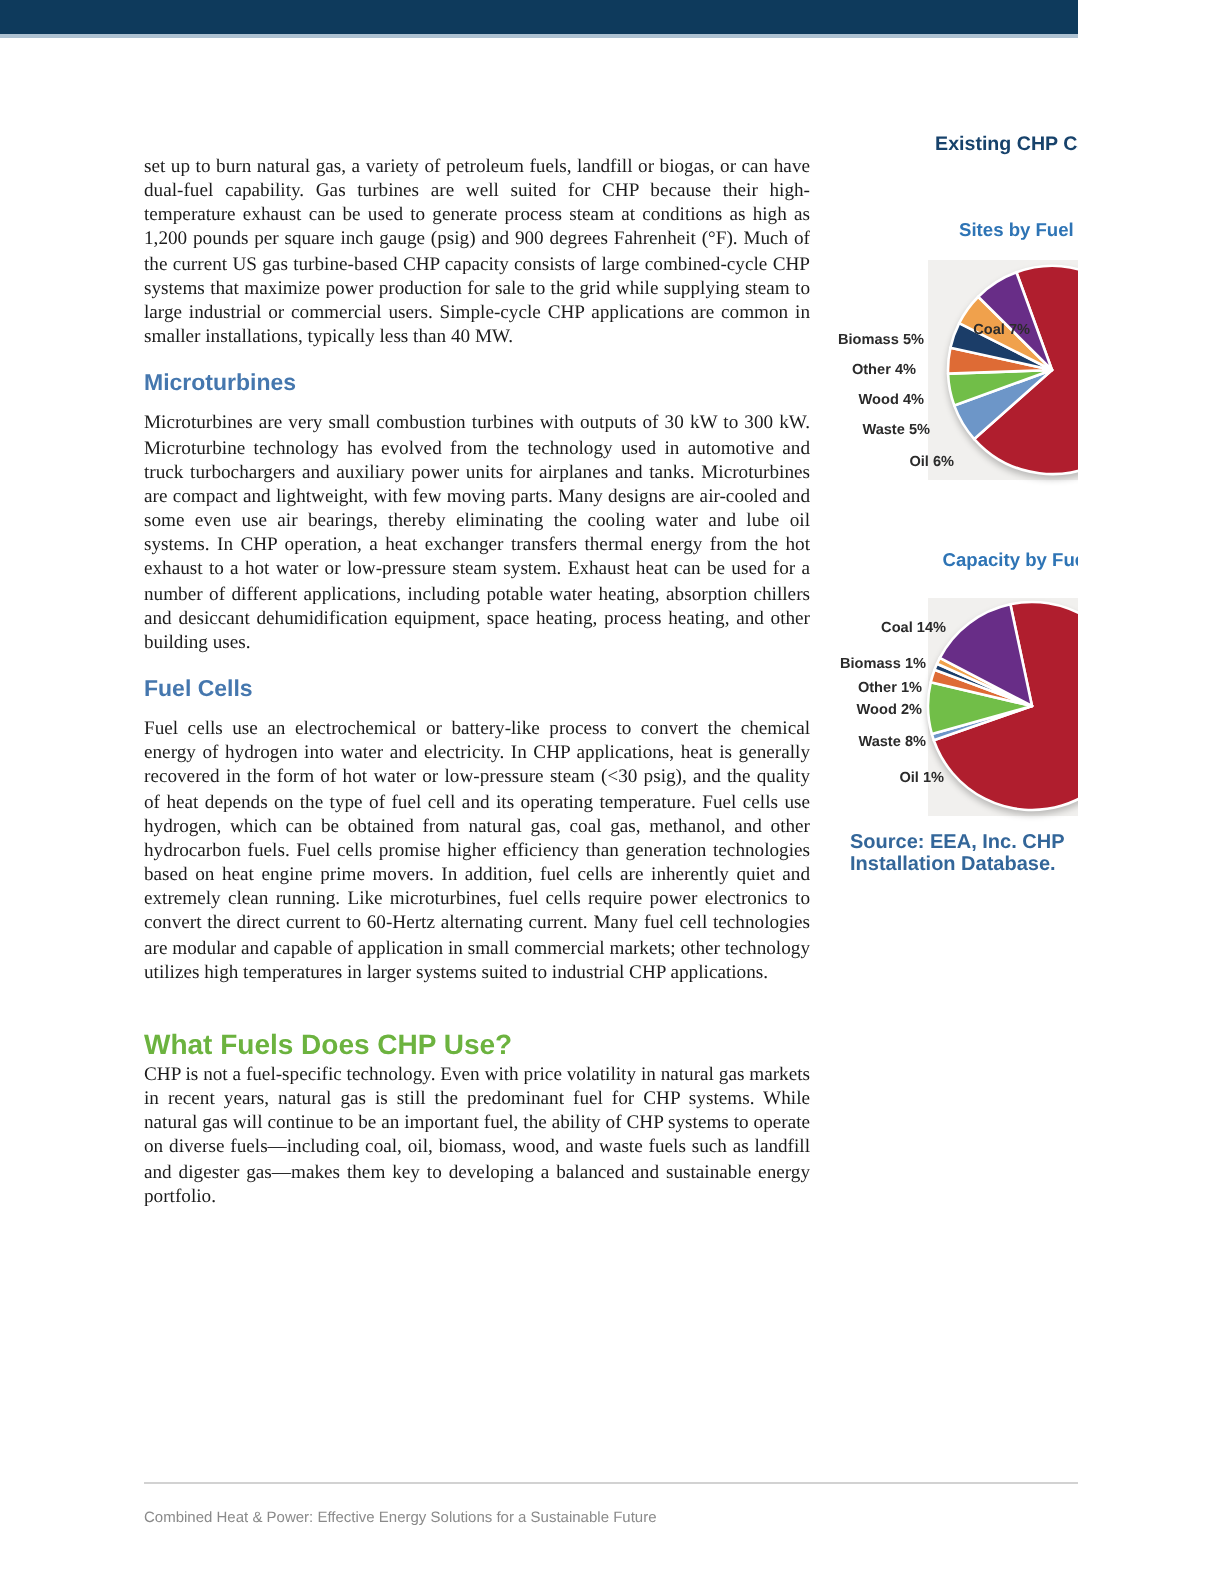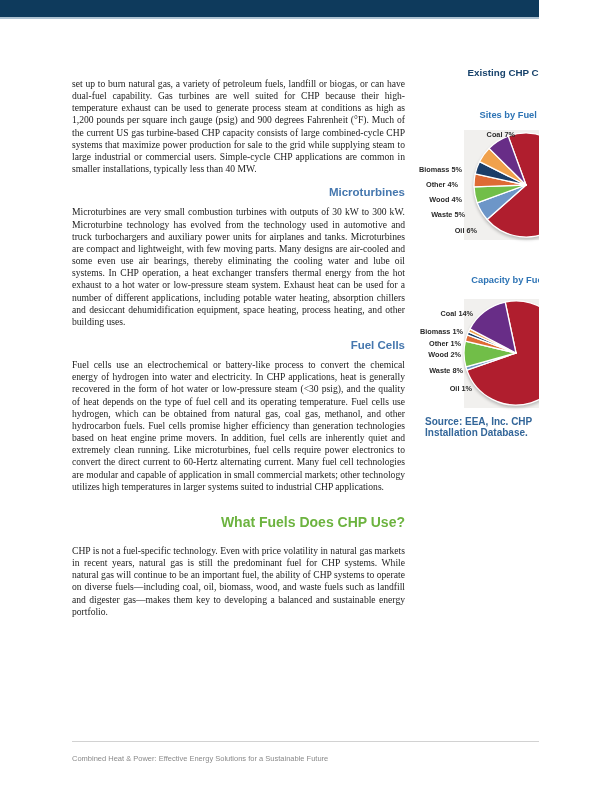--- a/index.html
+++ b/index.html
@@ -4,41 +4,41 @@
 <style>
   html,body{margin:0;padding:0;background:#ffffff;}
   .page{position:relative;width:539px;height:792px;background:#ffffff;overflow:hidden;
         font-family:"Liberation Serif",serif;}
   .top-band{position:absolute;left:0;top:0;width:612px;height:17px;background:#0E3A5C;
         border-bottom:2px solid #AEC2D2;}
   
   .main-text{position:absolute;left:72px;top:78px;width:333px;color:#1c1c1c;
         font-size:9.6px;line-height:12.15px;text-align:justify;}
   .main-text p{margin:0;}
-  .h-sec{font-family:"Liberation Sans",sans-serif;font-weight:bold;text-align:right;}
+  .h-sec{font-family:"Liberation Sans",sans-serif;font-weight:bold;text-align:left;}
   .h-blue{color:#4577AE;font-size:11.5px;margin:11px 0 8px 0;}
-  .h-green{color:#6CB33F;font-size:14px;margin:23px 0 17px 0;}
+  .h-green{color:#6CB33F;font-size:14px;margin:23px 0 4px 0;}
   
   .sb-title{position:absolute;left:450px;top:67px;width:140px;text-align:center;
         font-family:"Liberation Sans",sans-serif;font-weight:bold;font-size:9.8px;color:#17426B;}
   .chart-title{position:absolute;left:450px;width:140px;text-align:center;
         font-family:"Liberation Sans",sans-serif;font-weight:bold;font-size:9.3px;color:#2E74B5;}
   .ct-1{top:110px;} .ct-2{top:275px;}
   .panel{position:absolute;width:125px;background:#F1F0EE;}
   .panel-1{left:464px;top:130px;height:110px;}
   .panel-2{left:464px;top:299px;height:109px;}
   .pie-svg{position:absolute;width:106px;height:106px;filter:drop-shadow(0 2px 1.5px rgba(0,0,0,0.22));}
   .pie-1{left:473px;top:132px;} .pie-2{left:463px;top:300px;}
   .pie-lbl{position:absolute;width:72px;text-align:right;font-family:"Liberation Sans",sans-serif;
         font-weight:bold;font-size:7.3px;color:#2b2b2b;white-space:nowrap;}
   .center-lbl{position:absolute;width:40px;color:#ffffff;font-family:"Liberation Sans",sans-serif;
         font-weight:bold;font-size:8px;line-height:9.6px;margin-left:28px;}
   .cl-1{left:523px;top:173px;} .cl-2{left:527px;top:340px;}
   
-  .p1-l0{left:403px;top:130px;padding-left:40px;} .p1-l1{left:390px;top:165px;} .p1-l2{left:386px;top:180px;}
+  .p1-l0{left:403px;top:160px;padding-left:40px;} .p1-l1{left:390px;top:165px;} .p1-l2{left:386px;top:180px;}
   .p1-l3{left:390px;top:195px;} .p1-l4{left:393px;top:210px;} .p1-l5{left:405px;top:226px;}
   
   .p2-l0{left:401px;top:309px;} .p2-l1{left:391px;top:327px;} .p2-l2{left:389px;top:339px;}
   .p2-l3{left:389px;top:350px;} .p2-l4{left:391px;top:366px;} .p2-l5{left:400px;top:384px;}
   .source{position:absolute;left:425px;top:416px;font-family:"Liberation Sans",sans-serif;
         font-size:10px;color:#336699;font-weight:bold;}
   
   .foot-rule{position:absolute;left:72px;top:741px;width:496px;height:1px;background:#D2D2D2;}
   .foot-green{position:absolute;left:575px;top:740px;width:37px;height:3px;
         background:linear-gradient(#A9CF80,#6FA83F);}

